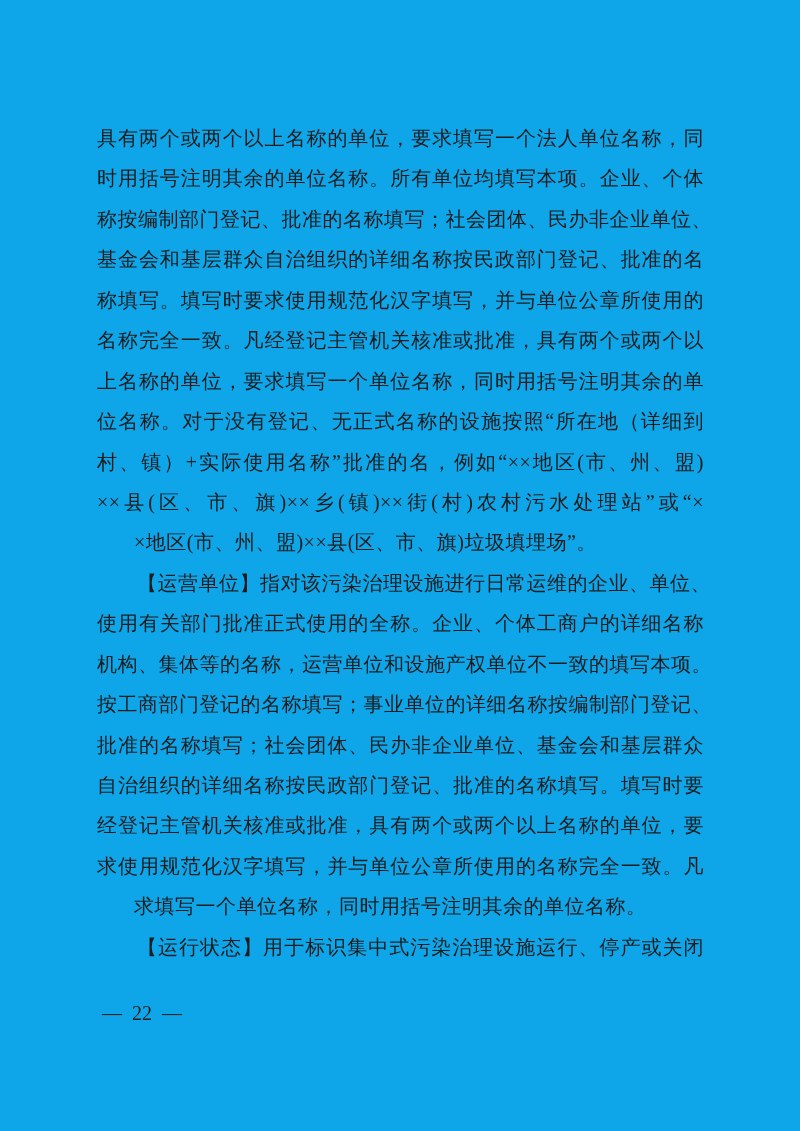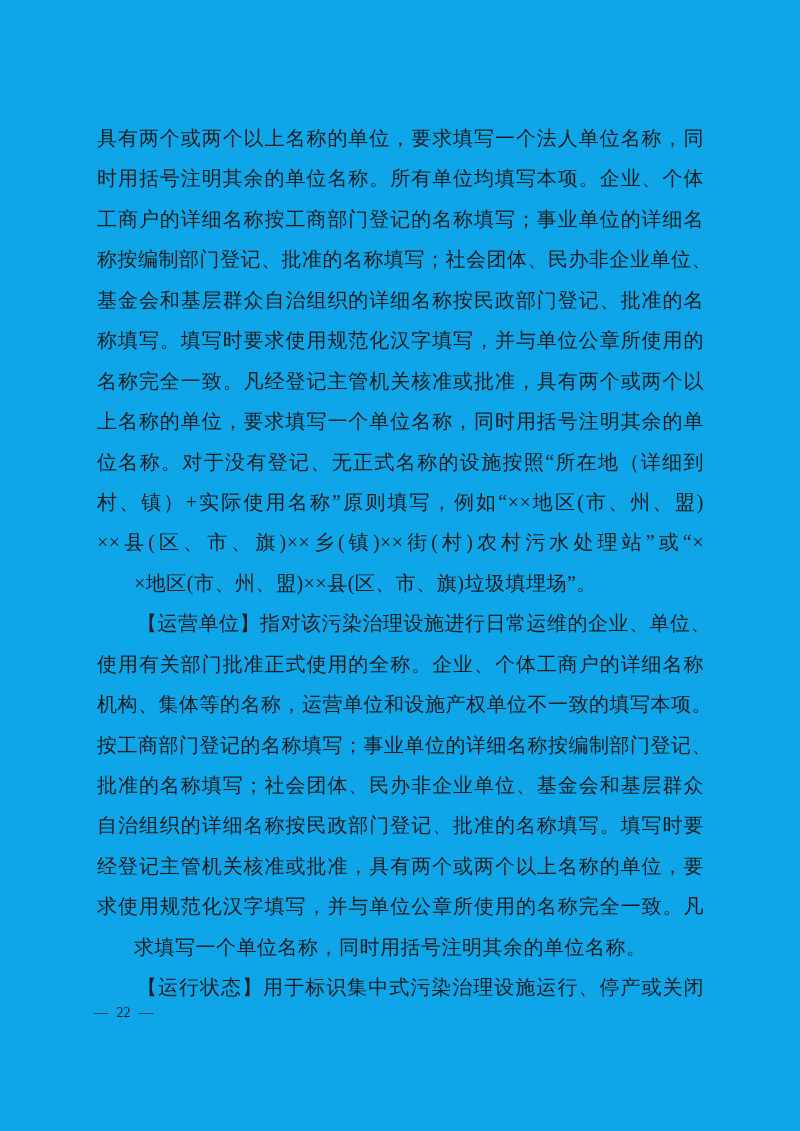--- a/index.html
+++ b/index.html
@@ -39,46 +39,45 @@
   .line.para-end {
     text-align-last: left;
     margin-left: 37px;
   }
   .line.indent {
     text-indent: 2em;
     font-family: Liberation Serif, serif;
   }
   .footer-pagenum {
     position: absolute;
-    left: 94px;
+    left: 102px;
     top: 1000px;
-    font-size: 14px;
+    font-size: 20px;
     line-height: 26px;
     word-spacing: 5px;
     color: #1c1c1c;
   }
 </style>
 </head>
 <body>
 
 <div class="page">
 
   <div class="text-block">
 
     <p class="para">
       <span class="line">具有两个或两个以上名称的单位，要求填写一个法人单位名称，同</span>
       <span class="line">时用括号注明其余的单位名称。所有单位均填写本项。企业、个体</span>
-      <span class="line">工商户的详细名称按工商部门登记的名称填写；事业单位的详细名</span>
       <span class="line">称按编制部门登记、批准的名称填写；社会团体、民办非企业单位、</span>
       <span class="line">基金会和基层群众自治组织的详细名称按民政部门登记、批准的名</span>
       <span class="line">称填写。填写时要求使用规范化汉字填写，并与单位公章所使用的</span>
       <span class="line">名称完全一致。凡经登记主管机关核准或批准，具有两个或两个以</span>
       <span class="line">上名称的单位，要求填写一个单位名称，同时用括号注明其余的单</span>
       <span class="line">位名称。对于没有登记、无正式名称的设施按照“所在地（详细到</span>
-      <span class="line">村、镇）+实际使用名称”原则填写，例如“××地区(市、州、盟)</span>
+      <span class="line">村、镇）+实际使用名称”批准的名，例如“××地区(市、州、盟)</span>
       <span class="line">××县(区、市、旗)××乡(镇)××街(村)农村污水处理站”或“×</span>
       <span class="line para-end">×地区(市、州、盟)××县(区、市、旗)垃圾填埋场”。</span>
     </p>
 
     <p class="para">
       <span class="line indent">【运营单位】指对该污染治理设施进行日常运维的企业、单位、</span>
       <span class="line">使用有关部门批准正式使用的全称。企业、个体工商户的详细名称</span>
       <span class="line">机构、集体等的名称，运营单位和设施产权单位不一致的填写本项。</span>
       <span class="line">按工商部门登记的名称填写；事业单位的详细名称按编制部门登记、</span>
       <span class="line">批准的名称填写；社会团体、民办非企业单位、基金会和基层群众</span>

